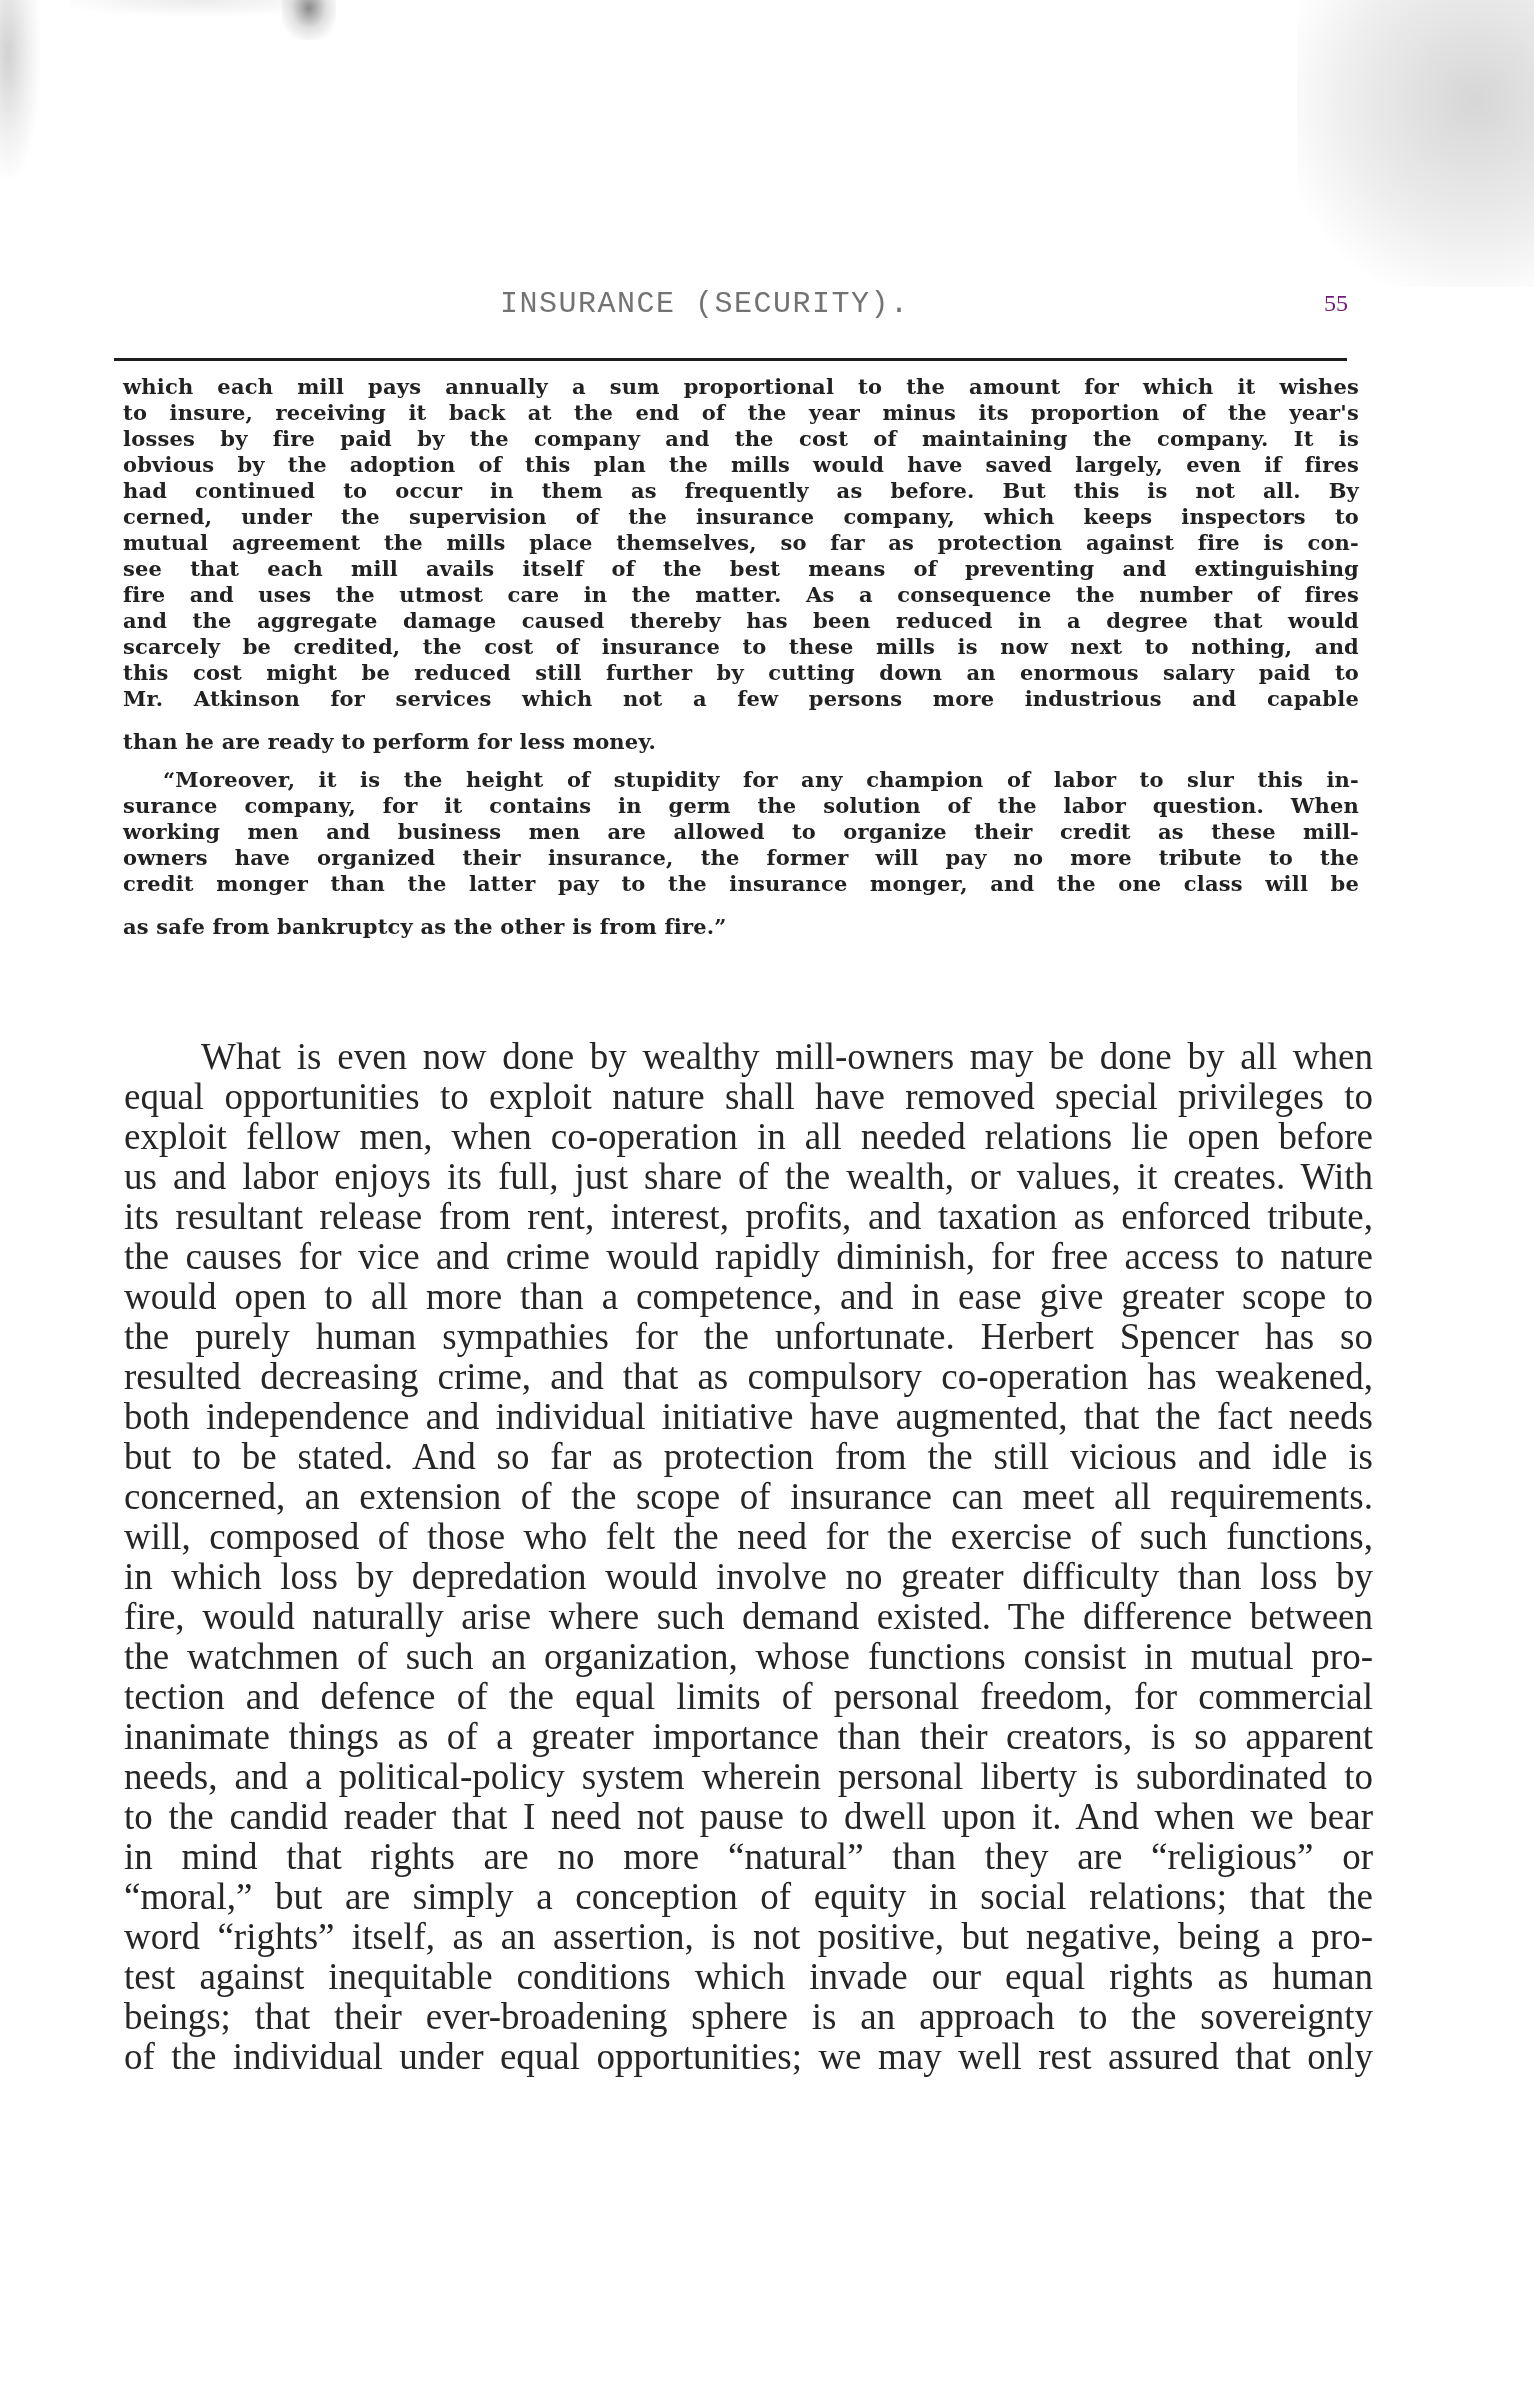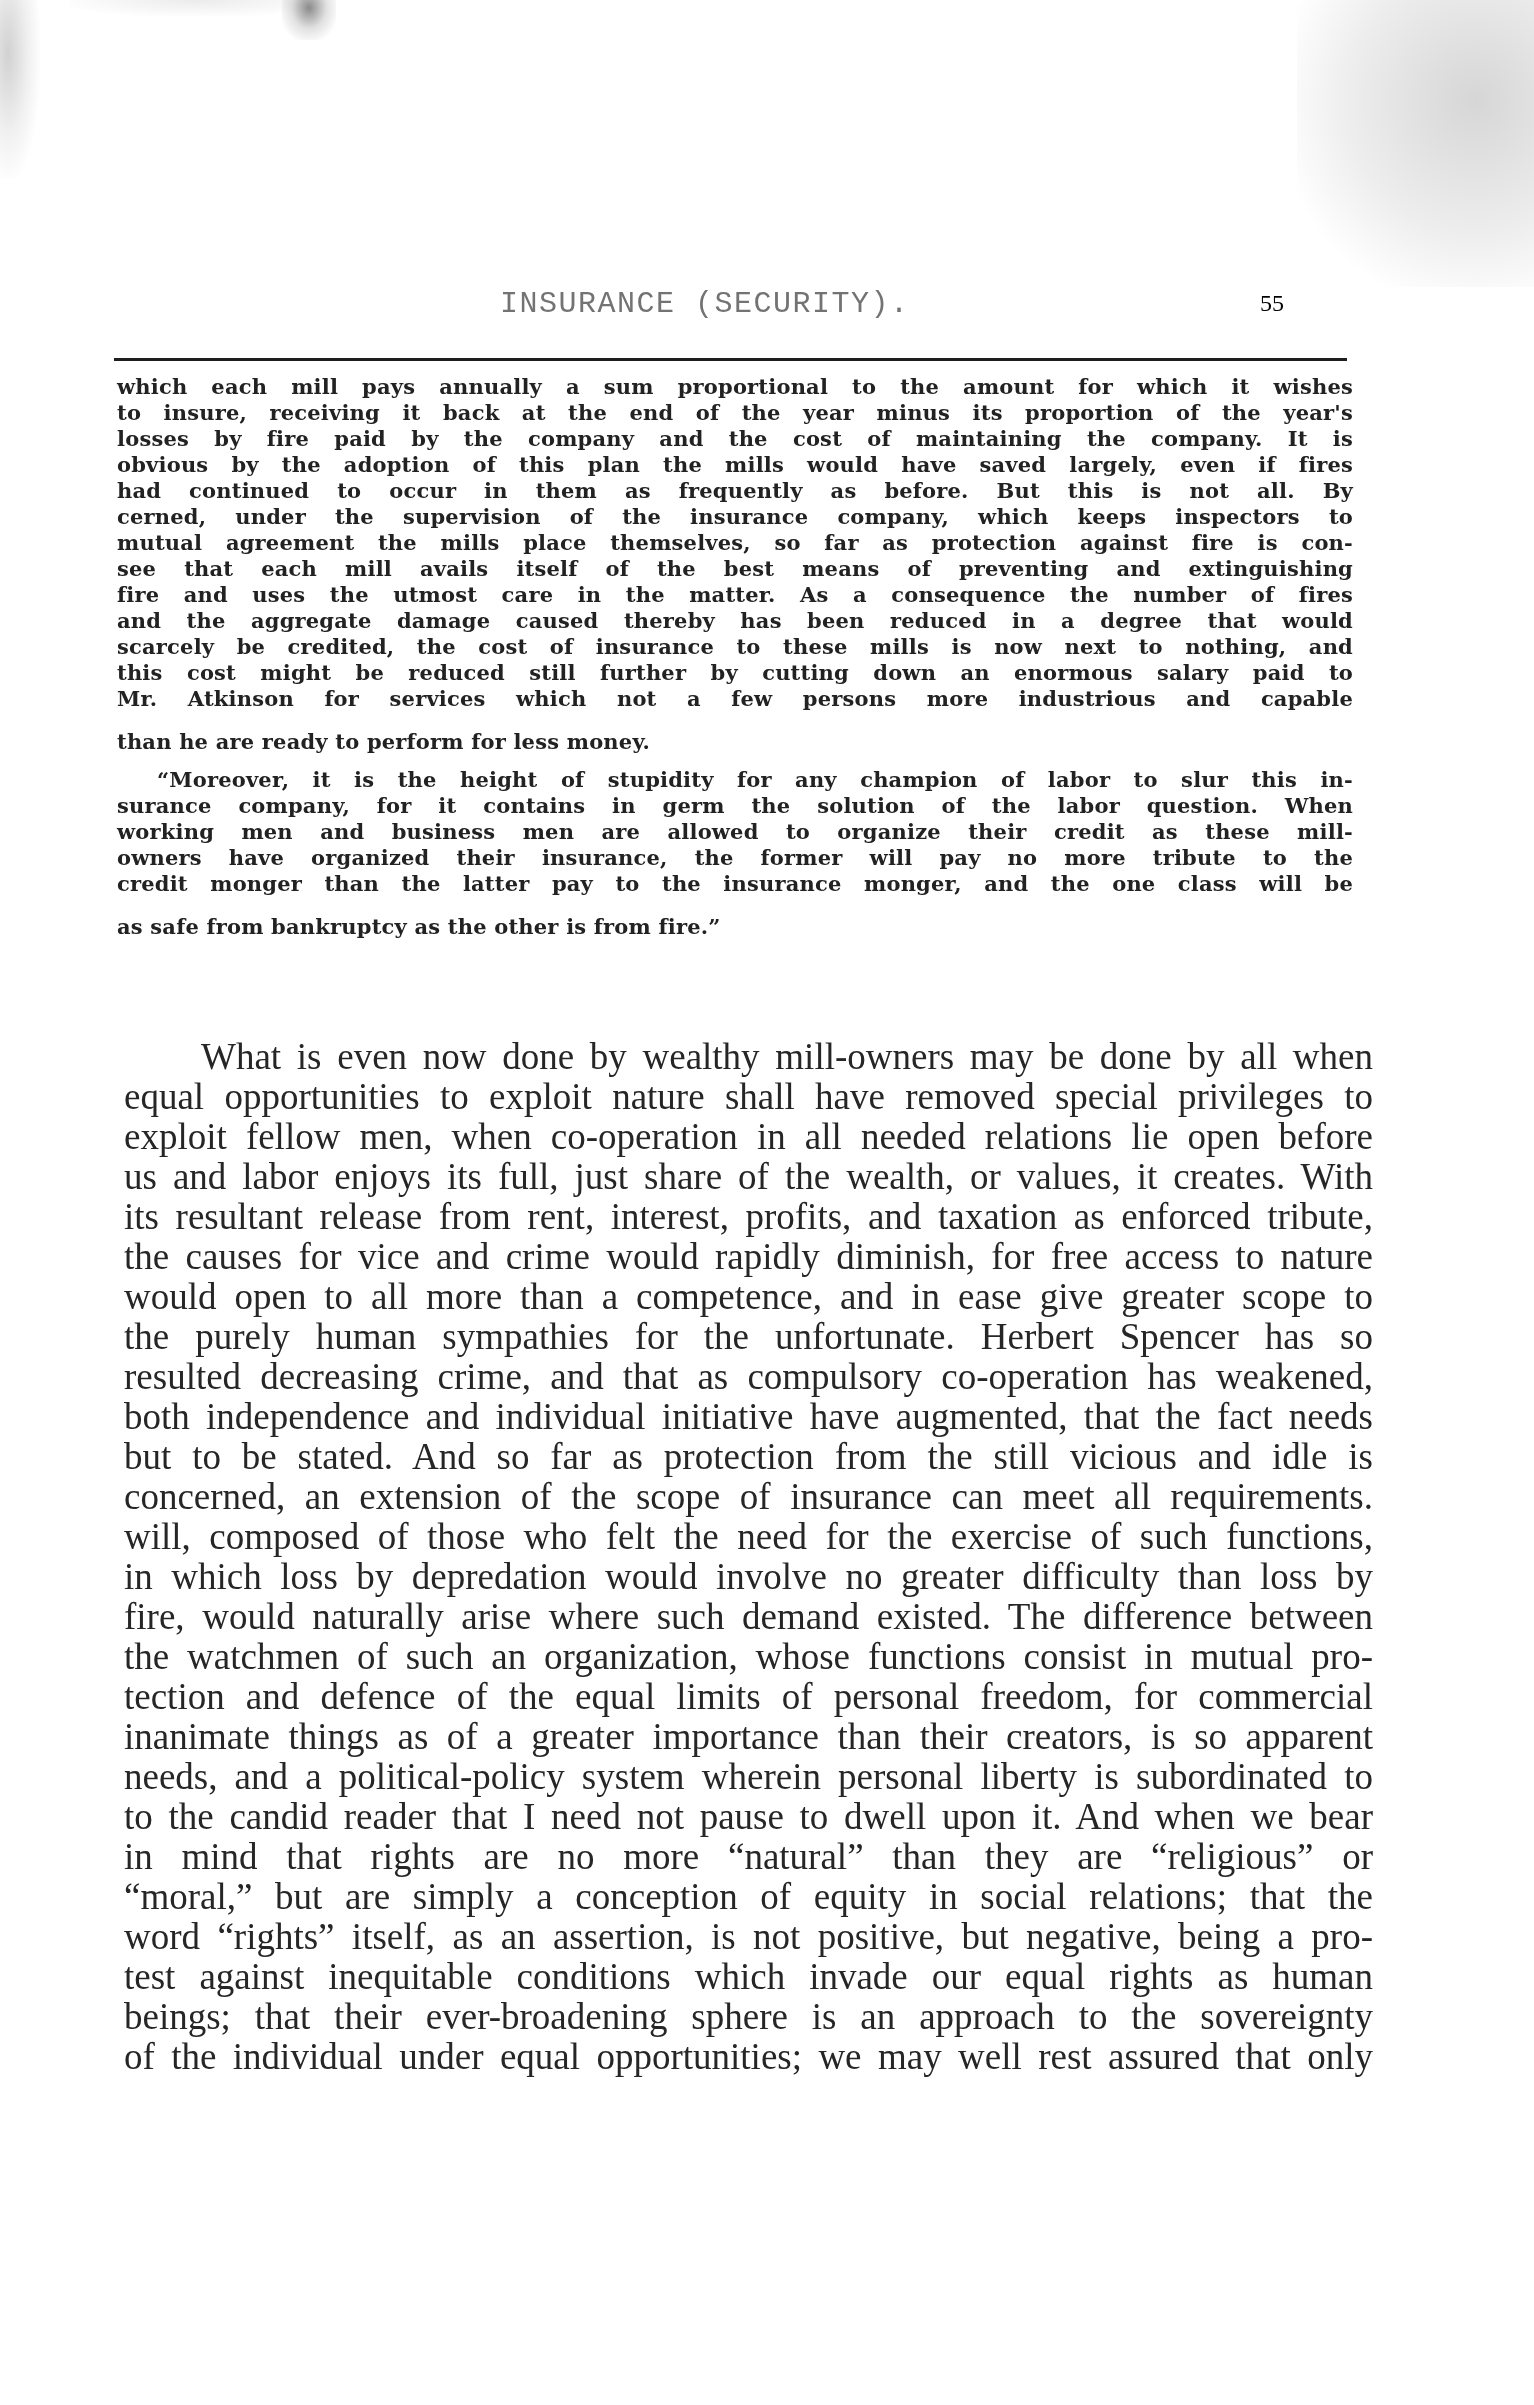--- a/index.html
+++ b/index.html
@@ -40,38 +40,38 @@
       left: 500px;
       top: 287px;
       font-family: Liberation Mono, monospace;
       font-size: 30px;
       letter-spacing: 1.5px;
       color: #737373;
       white-space: nowrap;
     }
     .page-number {
       position: absolute;
-      left: 1260px;
+      left: 1324px;
       top: 290px;
       font-family: "Liberation Serif", "DejaVu Serif", serif;
       font-size: 24px;
-      color: #000000;
+      color: #701a75;
     }
     .head-rule {
       position: absolute;
       left: 114px;
       top: 358px;
       width: 1233px;
       height: 3px;
       background: #1e1e1e;
     }
 
     .quote-block {
       position: absolute;
-      left: 117px;
+      left: 123px;
       top: 374px;
       width: 1236px;
       font-family: "DejaVu Serif", serif;
       font-weight: bold;
       font-size: 21px;
       color: #222;
     }
     .quote-block .line {
       height: 26px;
       line-height: 26px;

